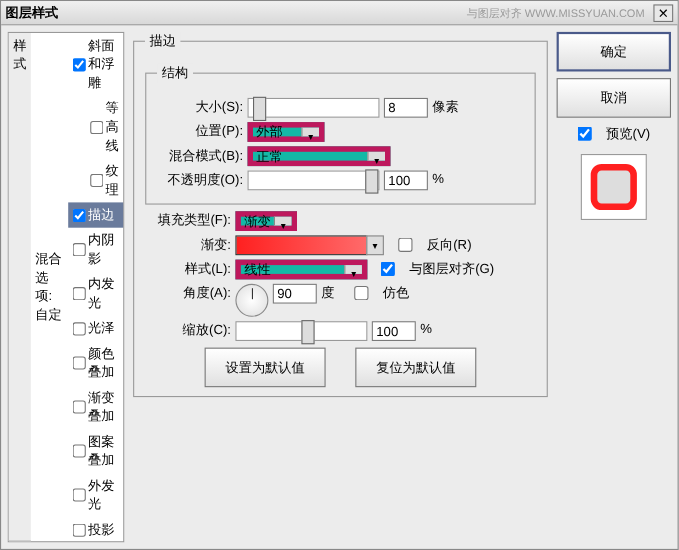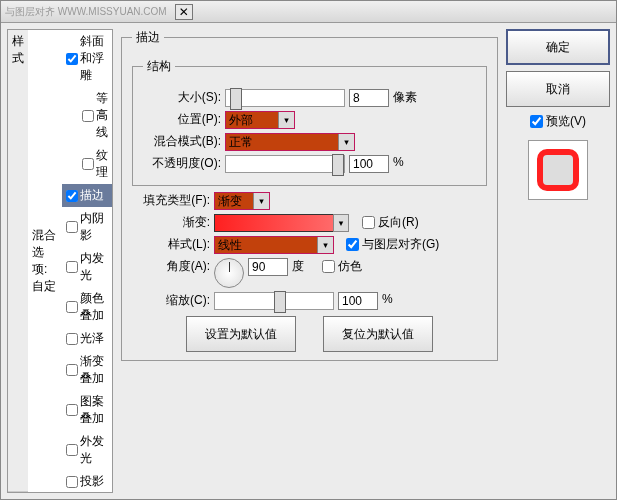--- a/index.html
+++ b/index.html
@@ -20,41 +20,42 @@
 fieldset > legend { padding: 0 4px; background: #ececec; }
 fieldset.inner { margin: 2px 0 6px 0; }
 .frow { display: flex; align-items: flex-start; margin: 4px 0; gap: 4px; }
 .lbl { width: 78px; text-align: right; }
 .slider { height: 18px; border: 1px solid #999; background: #fff; position: relative; flex: 1; max-width: 120px; }
 .slider::after { content: ""; position: absolute; top: -2px; width: 10px; height: 20px; background: #ddd; border: 1px solid #666; }
 .slider.small::after { left: 4px; }
 .slider.mid::after { left: 50%; }
 .slider.full::after { right: 0; }
 .num { width: 40px; height: 18px; border: 1px solid #7a7a7a; background: #fff; padding: 0 3px; text-align: left; }
-.sel { height: 18px; border: 1px solid #be185d; background: #c2410c; display: inline-flex; align-items: center; padding: 0 3px; position: relative; }
+.sel { height: 18px; border: 5px solid #be185d; background: #14b8a6; display: inline-flex; align-items: center; padding: 0 3px; position: relative; }
 .sel .arrow { position: absolute; right: 0; top: 0; width: 16px; height: 100%; background: #ddd; border-left: 1px solid #888; text-align: center; line-height: 16px; font-size: 9px; }
 .grad { width: 120px; height: 18px; border: 1px solid #333; background: linear-gradient(90deg,#ff2020 0%,#ff6a6a 100%); display: inline-block; position: relative; }
 .grad .arrow { position: absolute; right: -16px; top: -1px; width: 16px; height: 18px; background: #ddd; border: 1px solid #888; text-align: center; line-height: 16px; font-size: 9px; }
 .dial { width: 30px; height: 30px; border-radius: 50%; border: 1px solid #888; background: radial-gradient(#fff,#ddd); position: relative; display: inline-block; }
 .dial::after { content:""; position:absolute; left:50%; top:3px; width:1px; height:10px; background:#333; }
 .btn { height: 36px; border: 1px solid #777; background: linear-gradient(#fff,#e0e0e0); padding: 0 10px; cursor: pointer; display: inline-flex; align-items: center; justify-content: center; }
 .btn.wide { width: 110px; }
 .btn-row { display: flex; gap: 27px; justify-content: center; margin-top: 6px; }
 .col-right { width: 104px; display: flex; flex-direction: column; gap: 6px; align-items: stretch; }
 .col-right .btn { width: 100%; }
 .col-right .btn.primary { border: 2px solid #4a5a8a; }
 .prev-row { display: flex; align-items: center; gap: 4px; justify-content: center; }
 .preview { width: 60px; height: 60px; border: 1px solid #999; background: #fff; margin: 4px auto; display: flex; align-items: center; justify-content: center; }
 .preview .chip { width: 42px; height: 42px; border: 6px solid #ff2020; border-radius: 10px; background: #ddd; }
-.cb-inline { display: inline-flex; align-items: center; gap: 3px; }
+.cb-inline { display: inline-flex; align-items: center; gap: 13px; }
 </style>
 </head>
 <body>
 
 <div class="titlebar">
+  <span class="title">图层样式</span>
   <span class="wm">与图层对齐 WWW.MISSYUAN.COM</span>
   <span class="close">✕</span>
 </div>
 
 <div class="content">
   <div class="col-left">
     <div class="hdr">样式</div>
     <div class="row">混合选项:自定</div>
     <div id="style-rows">
         <div class="row">
@@ -76,25 +77,25 @@
         <div class="row">
           <input type="checkbox" style="">
           <span>内阴影</span>
         </div>
         <div class="row">
           <input type="checkbox" style="">
           <span>内发光</span>
         </div>
         <div class="row">
           <input type="checkbox" style="">
+          <span>光泽</span>
+        </div>
+        <div class="row">
+          <input type="checkbox" style="">
           <span>颜色叠加</span>
-        </div>
-        <div class="row">
-          <input type="checkbox" style="">
-          <span>光泽</span>
         </div>
         <div class="row">
           <input type="checkbox" style="">
           <span>渐变叠加</span>
         </div>
         <div class="row">
           <input type="checkbox" style="">
           <span>图案叠加</span>
         </div>
         <div class="row">

